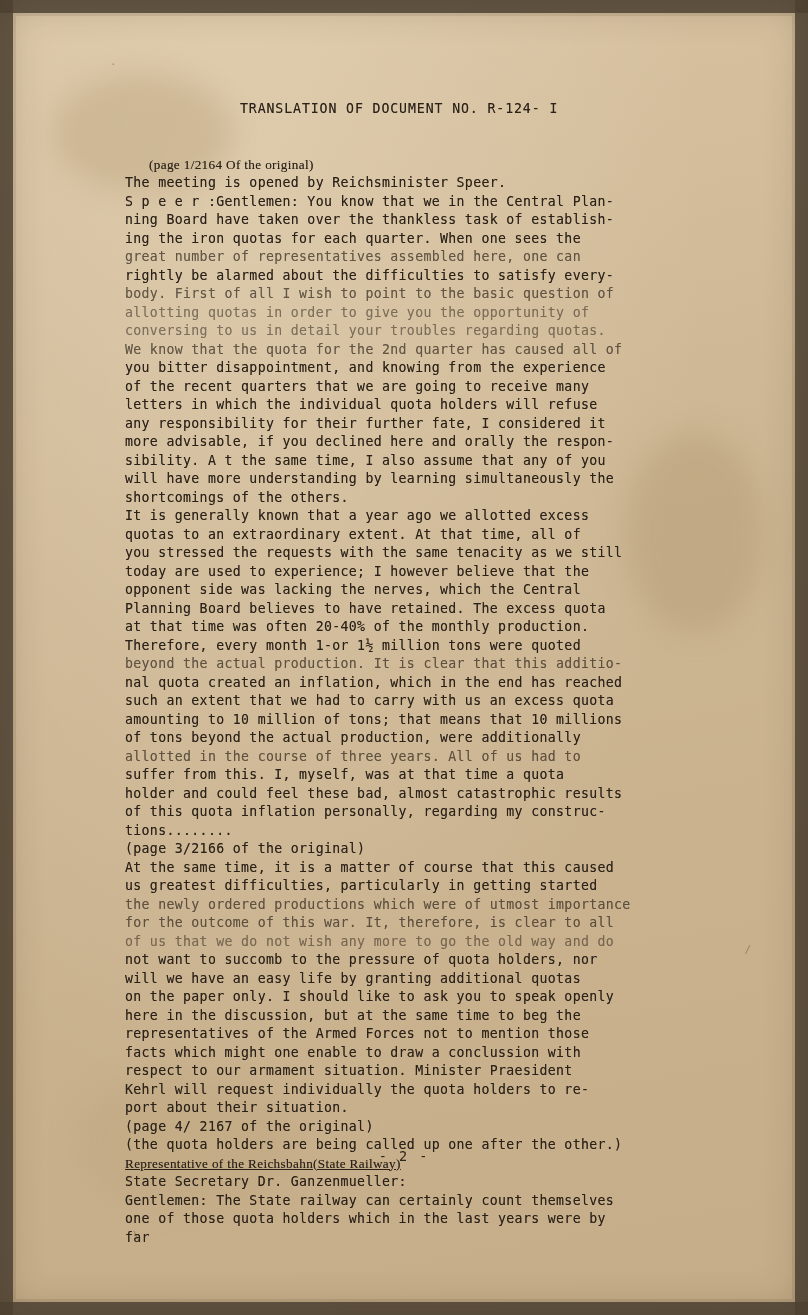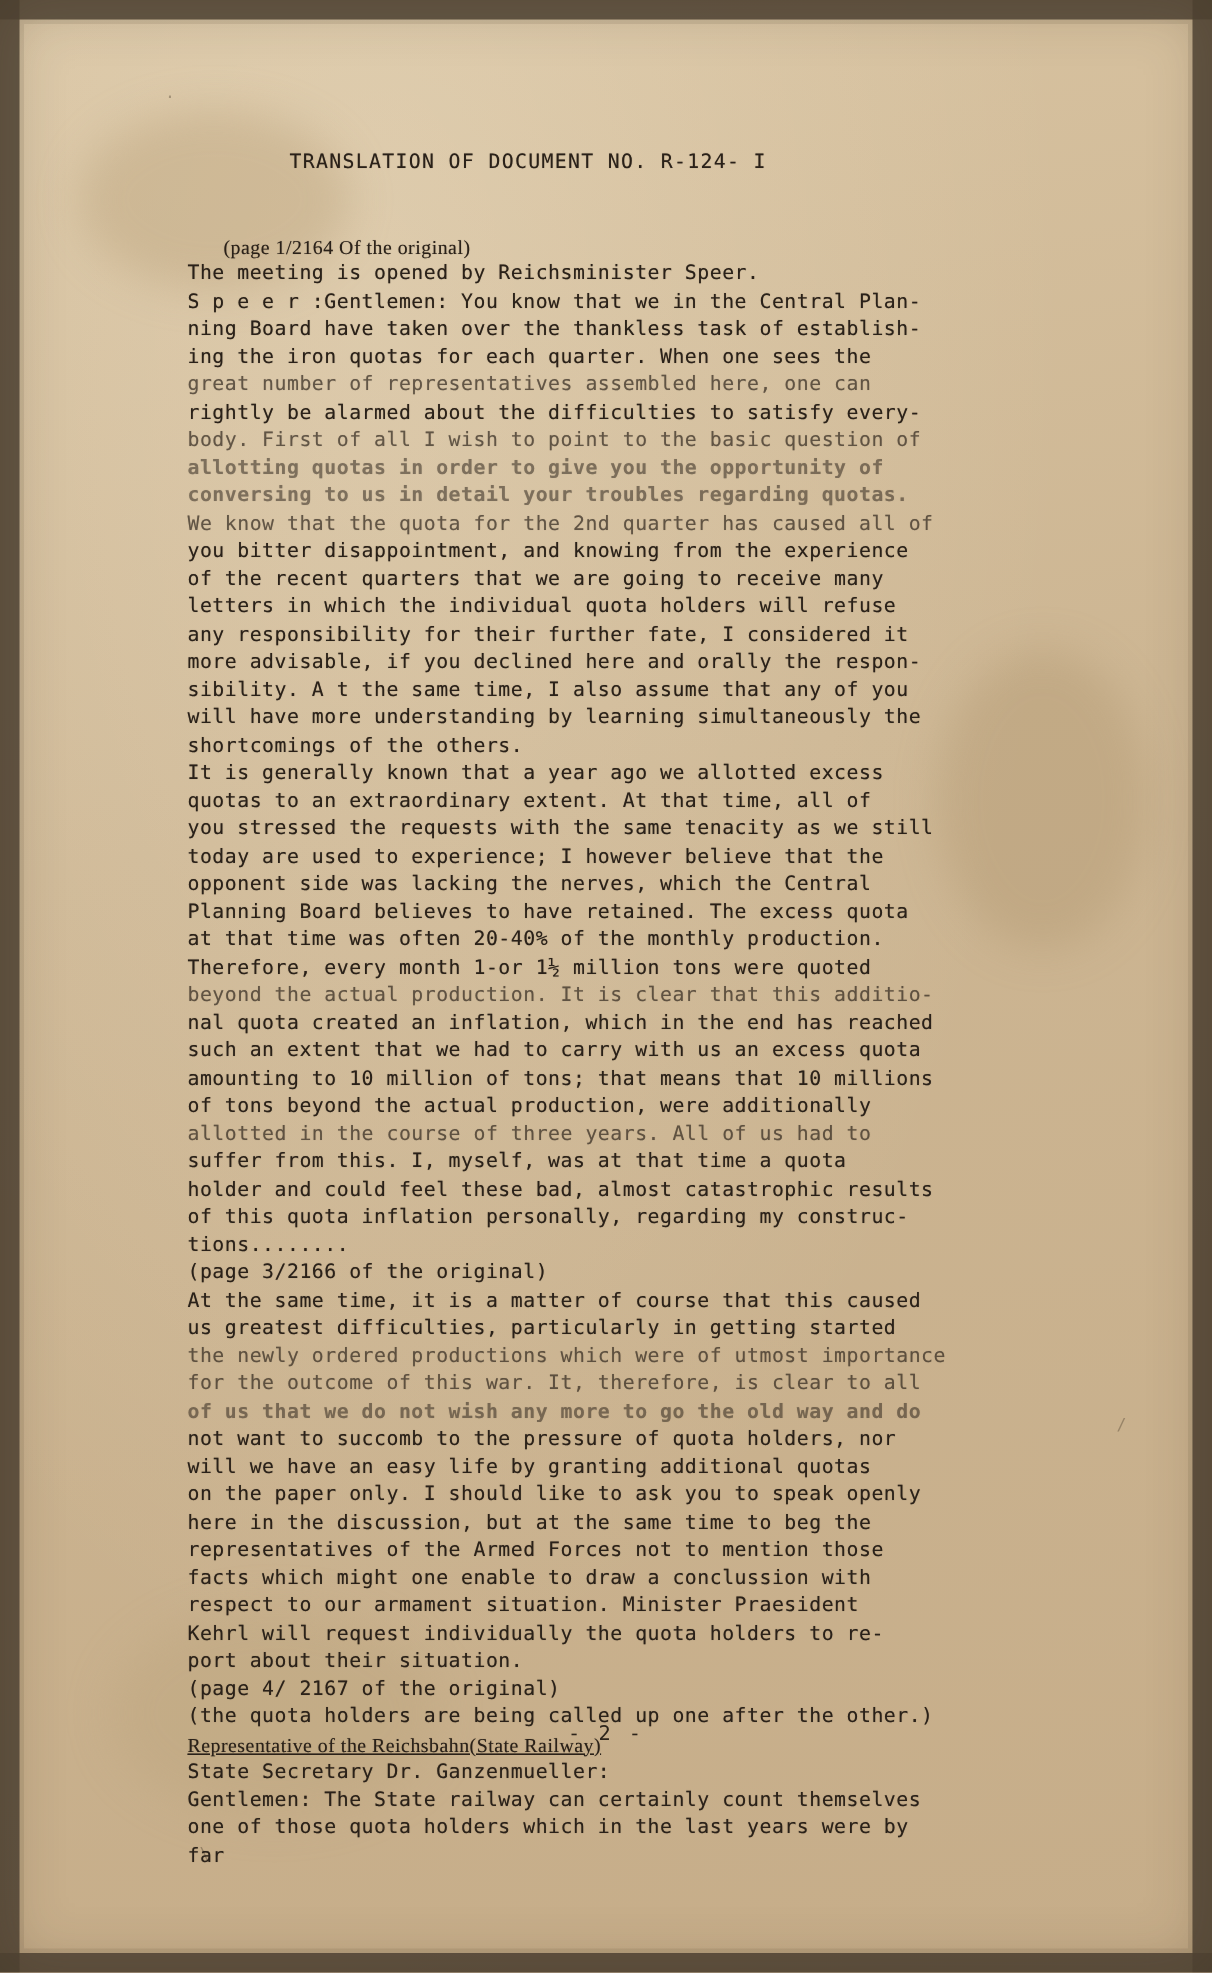--- a/index.html
+++ b/index.html
@@ -63,29 +63,29 @@
     top: 50px;
     width: 600px;
     color: #2a2119;
     font-size: 13.2px;
     line-height: 18.5px;
     letter-spacing: 0.35px;
     white-space: pre-wrap;
     text-shadow: 0 0 0.6px rgba(40,30,18,0.45);
   }
   .hdr {
-    margin-left: 68px;
+    margin-left: 115px;
     letter-spacing: 0.9px;
   }
   .hdr2 {
     margin-left: 96px;
     letter-spacing: 0.9px;
   }
   .indent1 { margin-left: 24px; font-family: Liberation Serif, serif; }
-  .faded { opacity: 0.52; font-weight: bold; }
+  .faded { opacity: 0.52; }
   .faint { opacity: 0.68; }
   .underline { text-decoration: underline; font-family: Liberation Serif, serif; }
   .pagenum {
     position: absolute;
     left: 0; right: 0;
     top: 1135px;
     text-align: center;
     color: #2e251b;
     font-size: 13.5px;
     letter-spacing: 2px;

